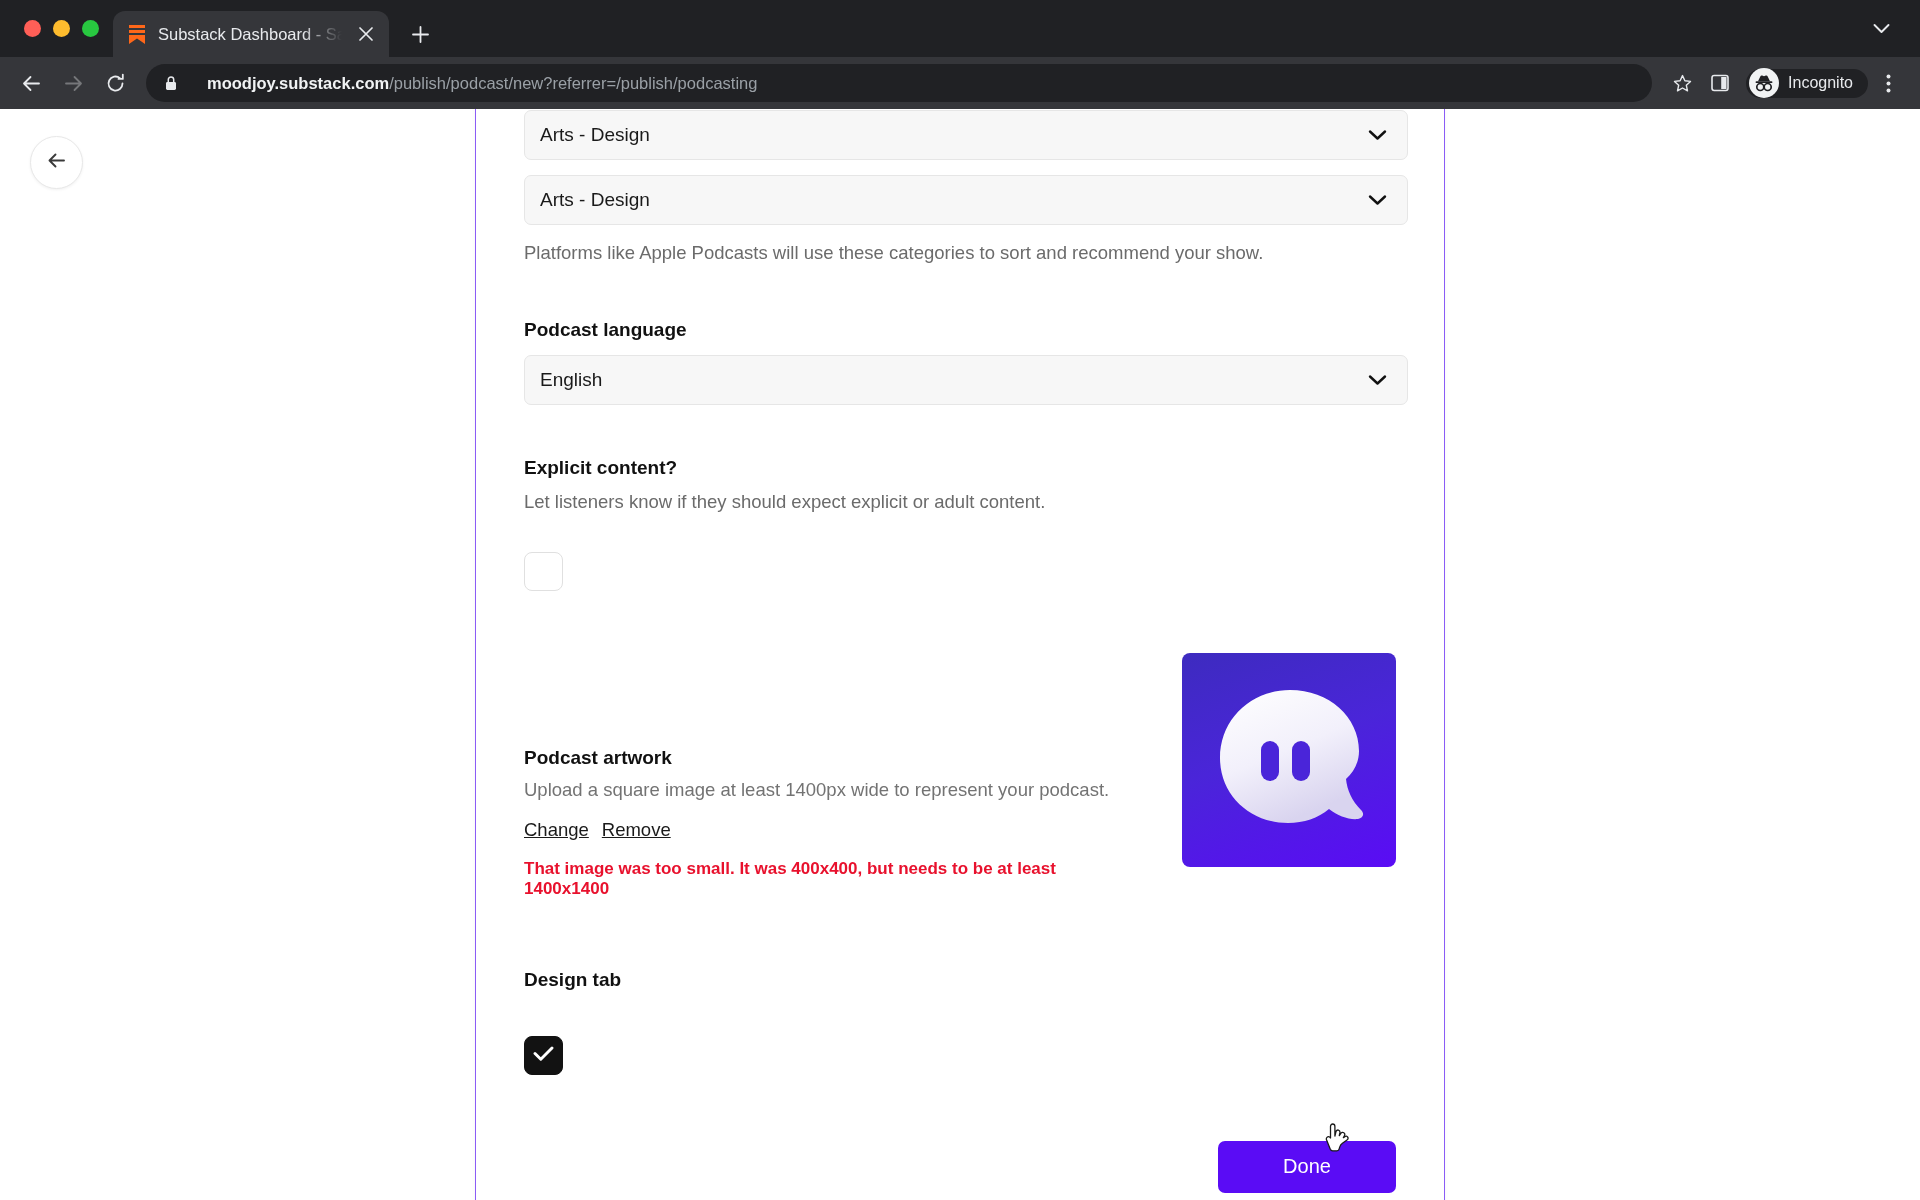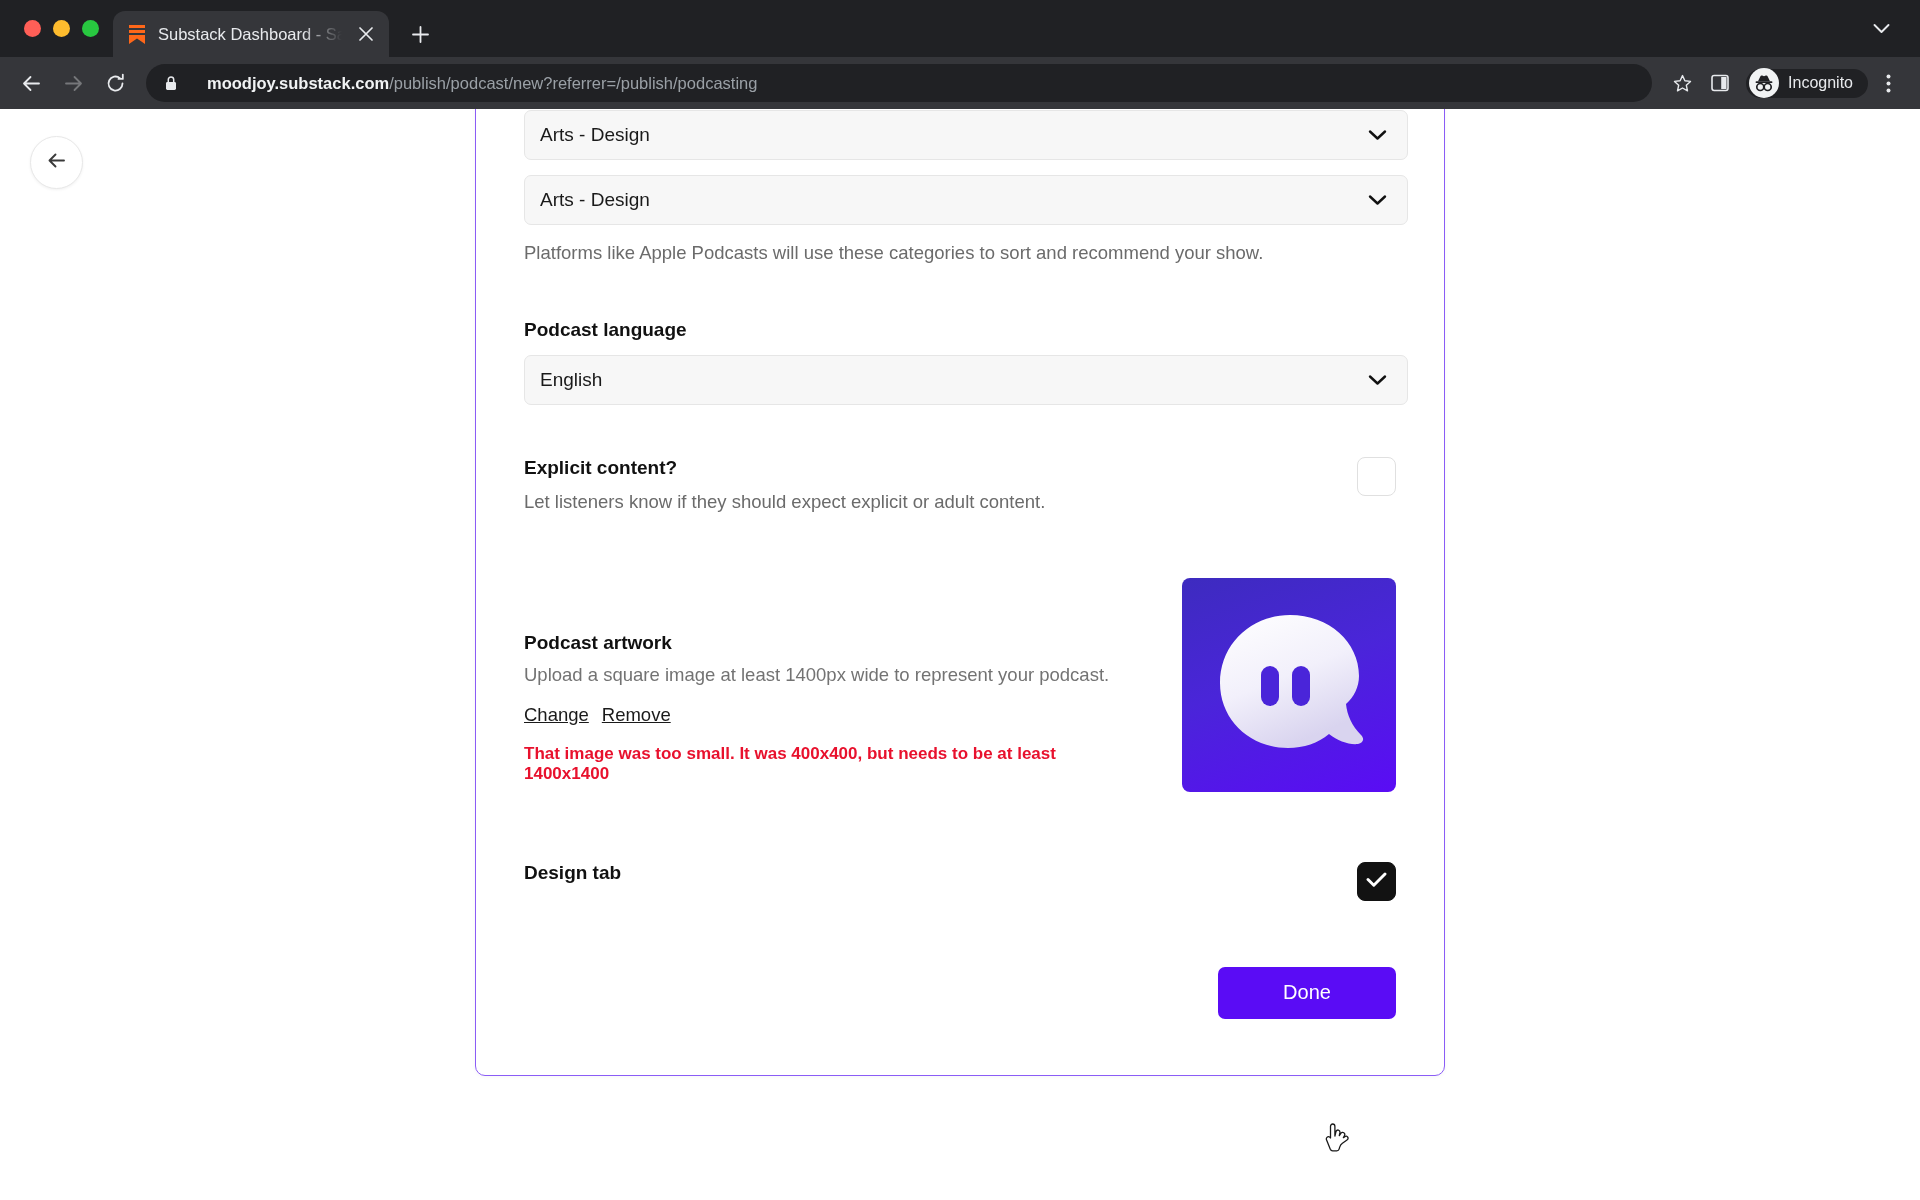--- a/index.html
+++ b/index.html
@@ -246,20 +246,21 @@
   }
 
   .block { margin-top: 52px; }
 
   
   .row-split {
     display: flex;
     align-items: flex-start;
     justify-content: space-between;
     gap: 36px;
+    flex-direction: column;
   }
   .row-text { flex: 1 1 auto; }
   .row-text .title {
     font-size: 19px; font-weight: bold; color: #111; margin-bottom: 9px;
   }
   .row-text .desc {
     font-size: 18.5px; color: #6b6b6b; line-height: 1.5;
   }
 
   .checkbox {
@@ -278,21 +279,21 @@
 
   
   .artwork-block {
     margin-top: 62px;
     display: flex;
     align-items: flex-start;
     justify-content: space-between;
     gap: 40px;
   }
   .artwork-info { flex: 1 1 auto; padding-top: 54px; }
-  .artwork-info .title { font-size: 19px; font-weight: bold; color: #111; margin-bottom: 10px; }
+  .artwork-info .title { font-size: 19px; font-weight: bold; color: #111; margin-bottom: 10px; margin-top: 40px; }
   .artwork-info .desc { font-size: 18.5px; color: #737373; margin-bottom: 18px; }
   .artwork-links { display: flex; gap: 13px; margin-bottom: 18px; }
   .artwork-links a {
     font-size: 18.5px; color: #1a1a1a;
     text-decoration: underline;
   }
   .error-text {
     font-size: 17px;
     font-weight: bold;
     color: #e8112d;

